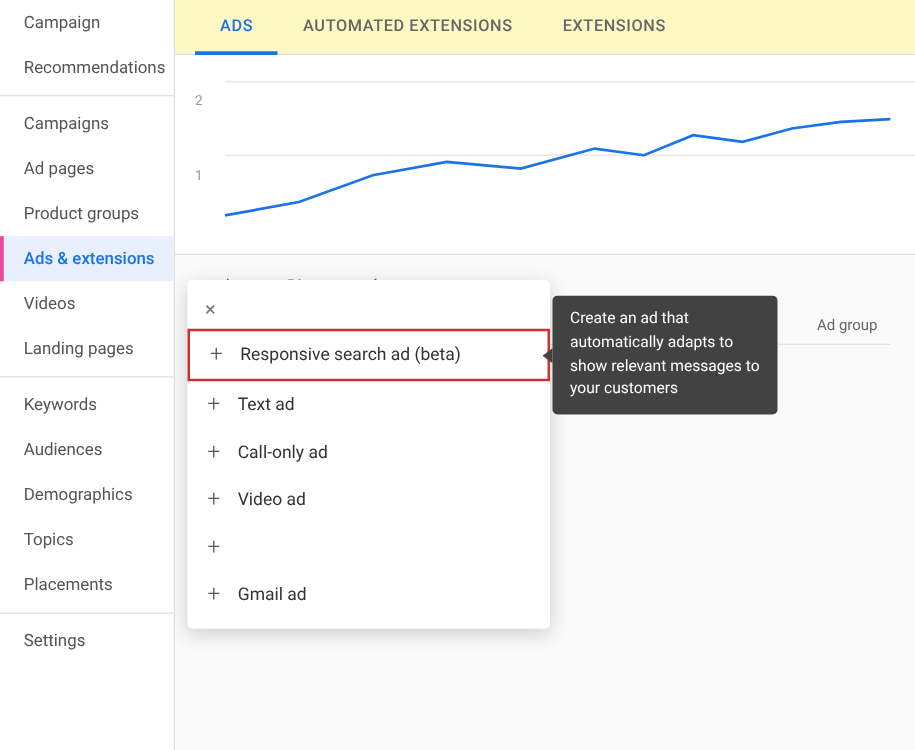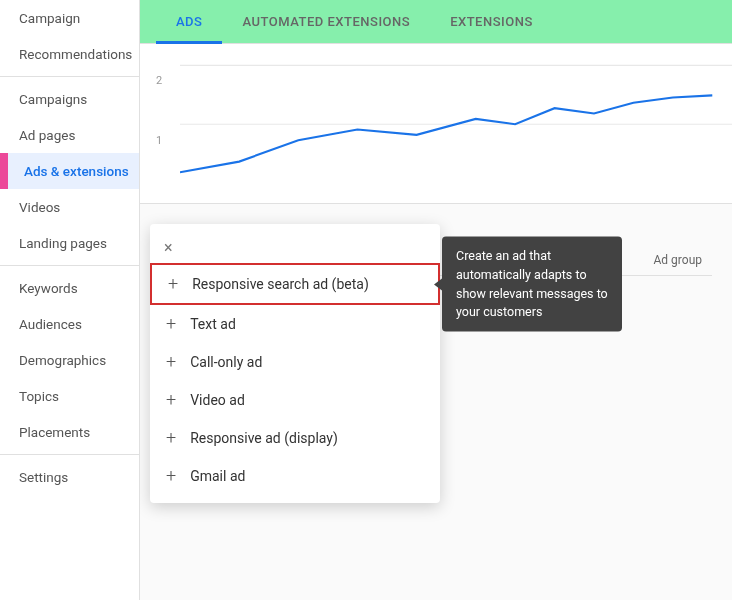--- a/index.html
+++ b/index.html
@@ -28,21 +28,21 @@
       padding: 10px 16px;
       cursor: pointer;
       color: #555;
       font-size: 13.5px;
       white-space: nowrap;
       border-left: 3px solid transparent;
     }
     .sidebar-item.active {
       color: #1a73e8;
       background: #e8f0fe;
-      border-left: 8px solid #ec4899;
+      border-left: 3px solid #ec4899;
       font-weight: 500;
     }
     .sidebar-divider {
       border: none;
       border-top: 1px solid #e0e0e0;
       margin: 4px 0;
     }
 
     
     .main {
@@ -50,21 +50,21 @@
       display: flex;
       flex-direction: column;
       background: #fafafa;
       position: relative;
       overflow: hidden;
     }
 
     
     .tabs {
       display: flex;
-      background: #86efac;
+      background: #fef9c3;
       border-bottom: 1px solid #e0e0e0;
       padding: 0 16px;
       position: relative;
     }
     .tab {
       padding: 14px 20px 12px;
       font-size: 13px;
       font-weight: 500;
       color: #666;
       cursor: pointer;
@@ -215,20 +215,23 @@
   <div class="sidebar-item">
     <span>Recommendations</span>
   </div>
   <hr class="sidebar-divider">
   <div class="sidebar-item">
     <span>Campaigns</span>
   </div>
   <div class="sidebar-item">
     <span>Ad pages</span>
   </div>
+  <div class="sidebar-item">
+    <span>Product groups</span>
+  </div>
   <div class="sidebar-item active">
     <span>Ads &amp; extensions</span>
   </div>
   <div class="sidebar-item">
     <span>Videos</span>
   </div>
   <div class="sidebar-item">
     <span>Landing pages</span>
   </div>
   <hr class="sidebar-divider">
@@ -318,21 +321,20 @@
         <span>Call-only ad</span>
       </div>
 
       <div class="dropdown-item">
         <span class="plus-icon">+</span>
         <span>Video ad</span>
       </div>
 
       <div class="dropdown-item">
         <span class="plus-icon">+</span>
-        <span>Responsive ad (display)</span>
       </div>
 
       <div class="dropdown-item">
         <span class="plus-icon">+</span>
         <span>Gmail ad</span>
       </div>
 
     </div>
 
   </div>

